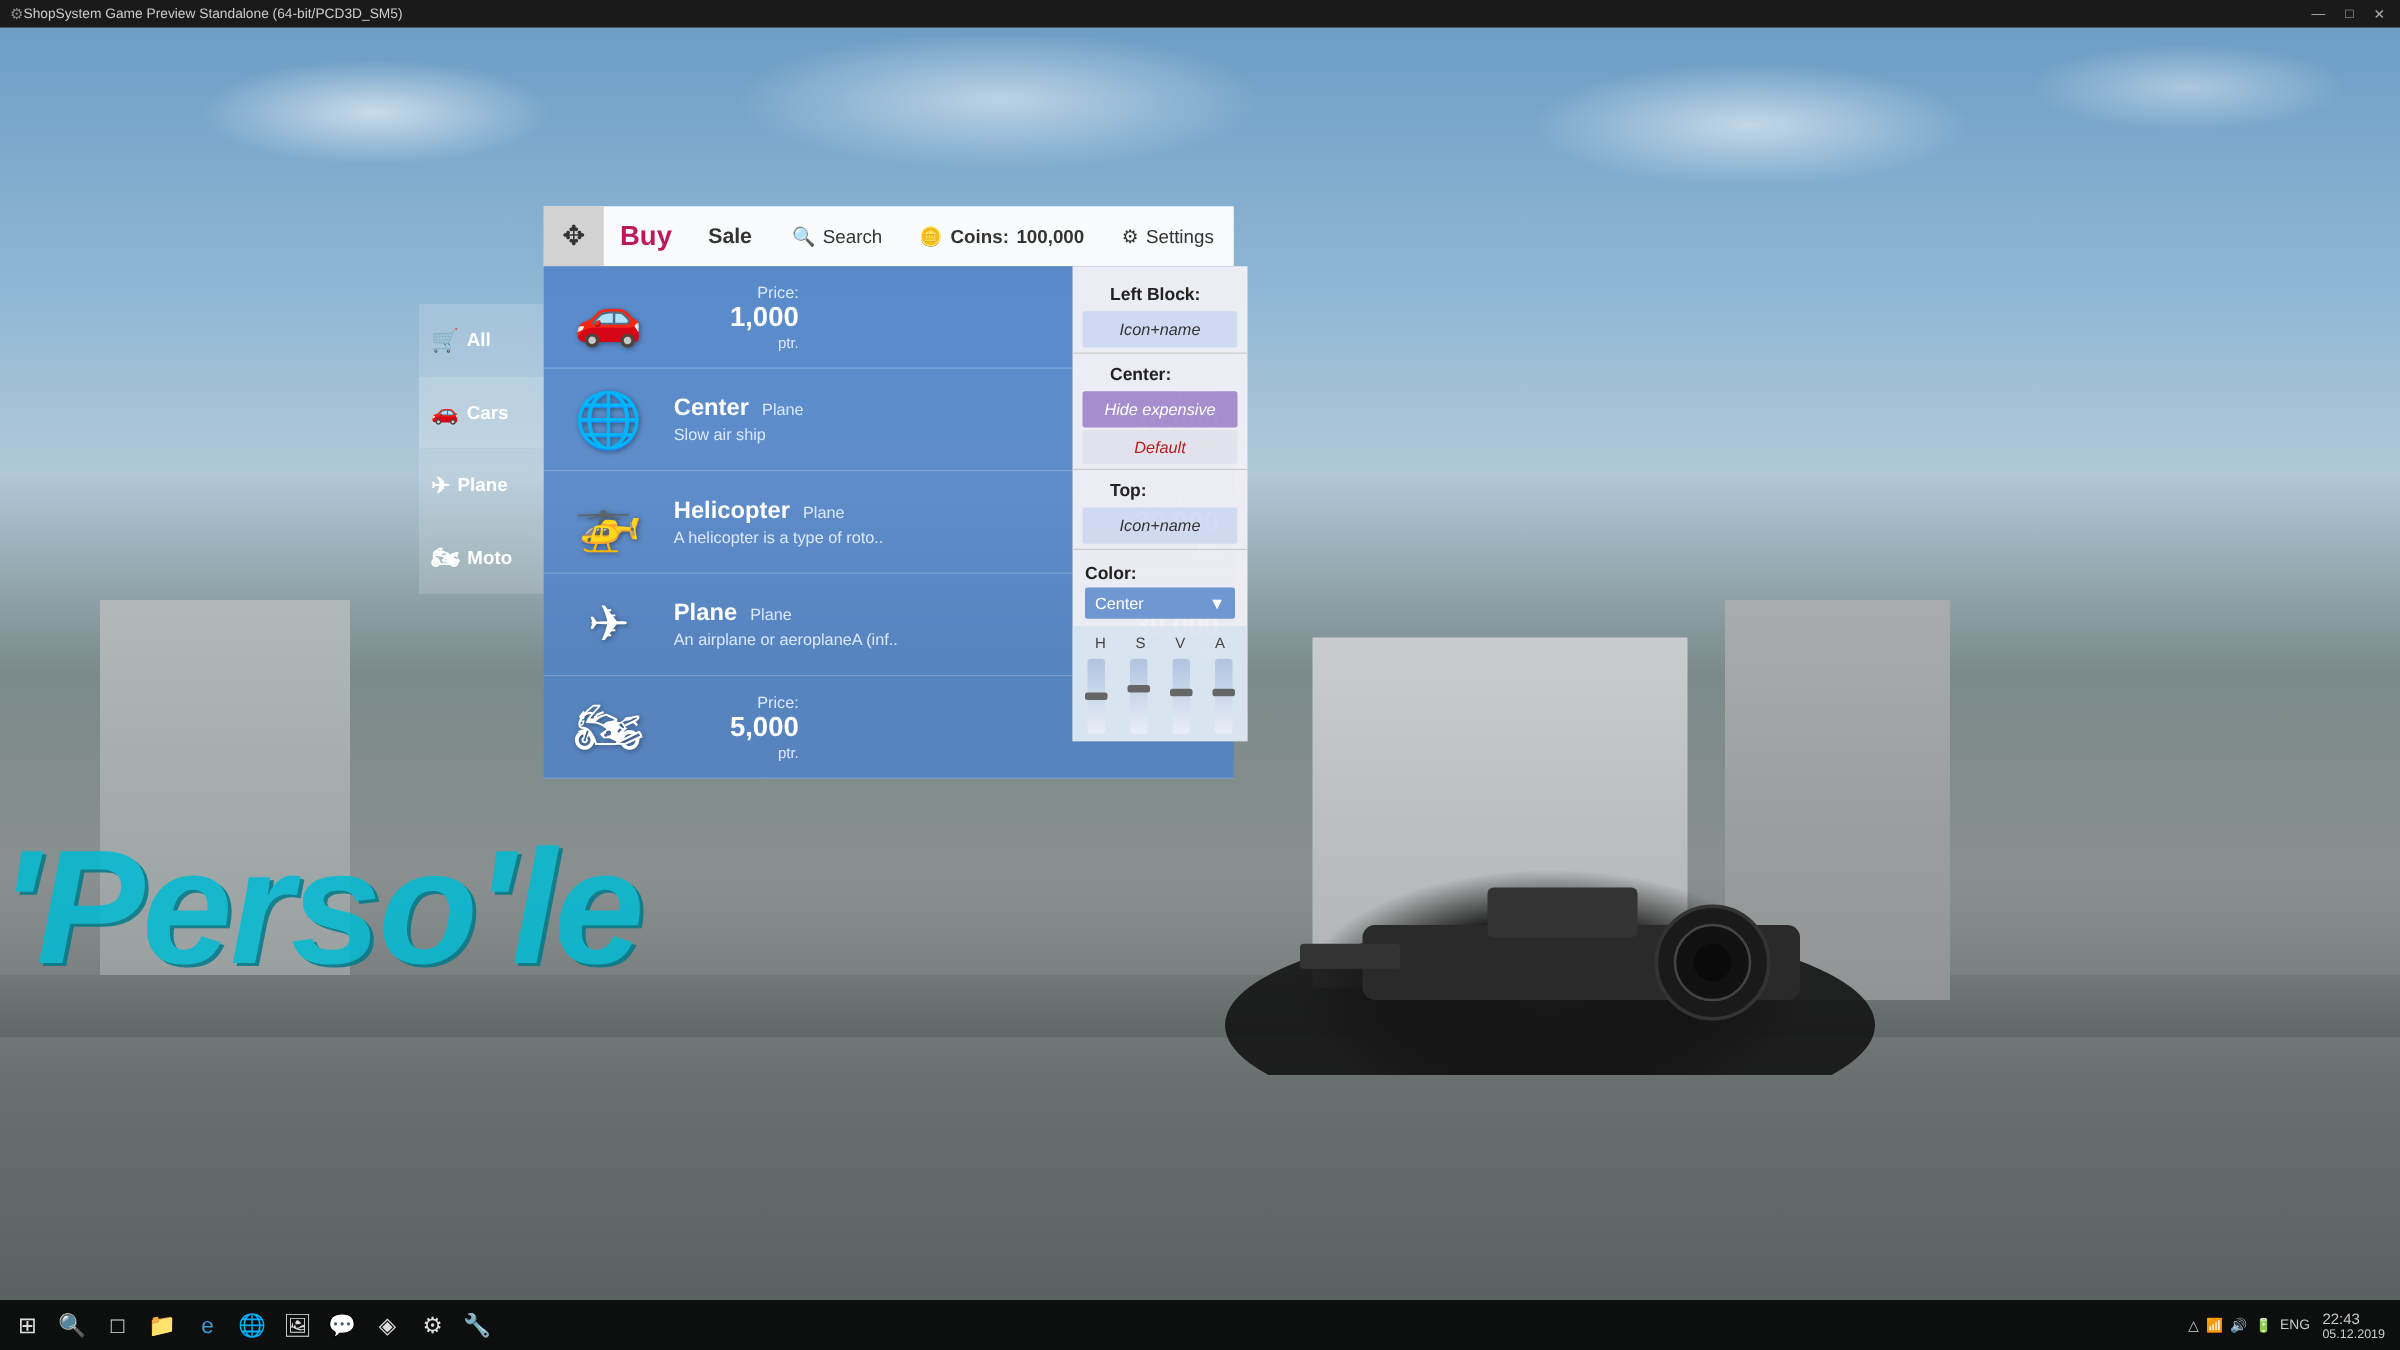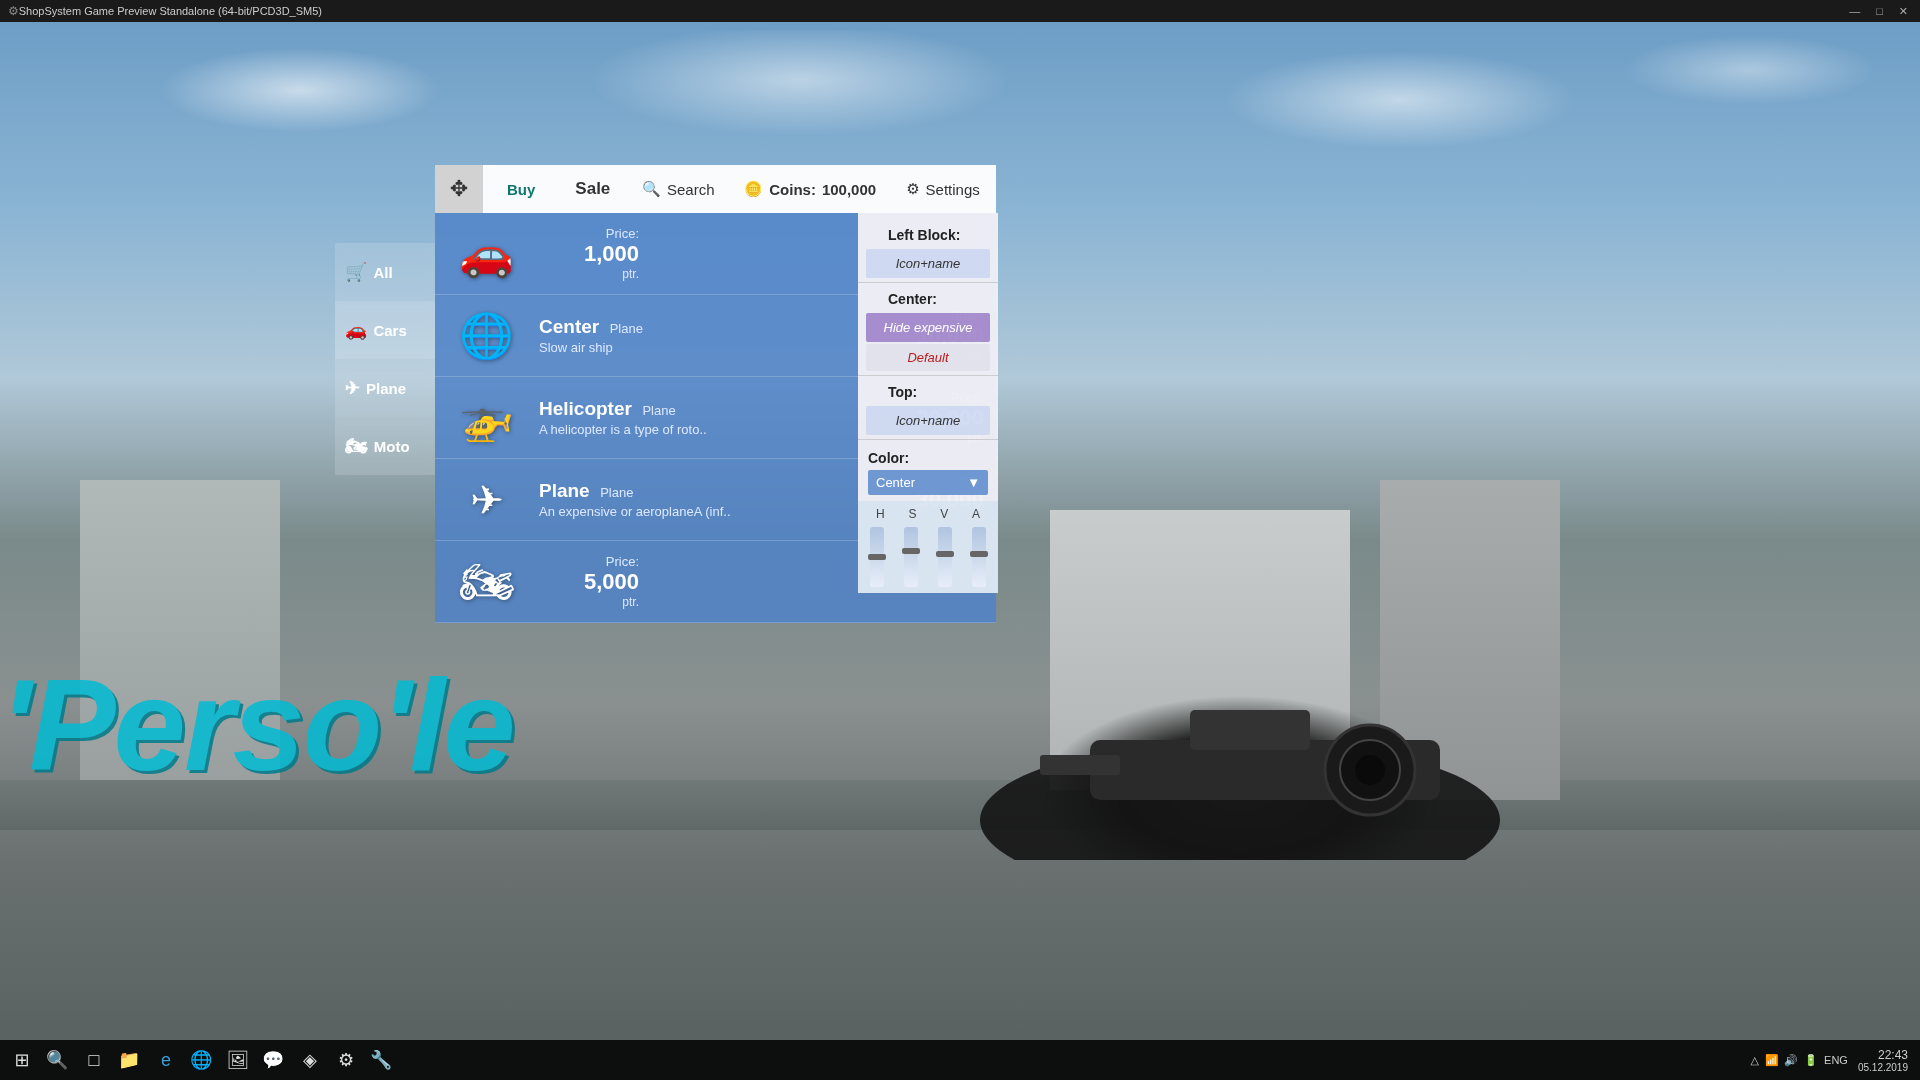--- a/index.html
+++ b/index.html
@@ -169,27 +169,27 @@
       border: none;
       font-size: 22px;
       cursor: pointer;
       display: flex;
       align-items: center;
       justify-content: center;
       color: #333;
     }
 
     .tab-btn {
-      padding: 0 24px;
-      border: none;
-      font-size: 15px;
+      padding: 0 13px;
+      border: none;
+      font-size: 22px;
       font-weight: bold;
       cursor: pointer;
       background: transparent;
-      color: #0f766e;
+      color: #be185d;
     }
 
     .sale-display {
       padding: 0 16px;
       display: flex;
       align-items: center;
       font-size: 17px;
       font-weight: bold;
       color: #333;
       background: transparent;
@@ -450,21 +450,20 @@
     .taskbar-right {
       margin-left: auto;
       display: flex;
       align-items: center;
       gap: 10px;
       padding-right: 8px;
       font-size: 11px;
       color: #ccc;
     }
     .taskbar-clock {
-      text-align: right;
     }
     .taskbar-clock .time { font-size: 12px; }
     .taskbar-clock .date { font-size: 10px; }
   </style>
 </head>
 <body>
 
 <div class="game-bg"></div>
 
 <div class="floor-text" style="position:absolute;bottom:280px;left:0;font-size:130px;font-weight:900;color:#00bcd4;font-style:italic;opacity:0.85;pointer-events:none;z-index:2;text-shadow:3px 3px 0 #007a8a;">'Perso'le</div>
@@ -579,21 +578,21 @@
         </div>
       </div>
 
       <div class="item-row">
         <div class="item-icon-area">
           <span class="item-icon-img" style="font-size:40px;">✈</span>
         </div>
         <div class="item-info">
           <span class="item-name">Plane</span>
           <span class="item-category-tag">Plane</span>
-          <div class="item-desc">An expensive or aeroplaneA (inf..</div>
+          <div class="item-desc">An airplane or aeroplaneA (inf..</div>
         </div>
         <div class="item-price-area">
           <div class="price-label">Price:</div>
           <div class="price-value">30,000</div>
           <span class="price-unit">ptr.</span>
         </div>
       </div>
 
       <div class="item-row">
         <div class="item-icon-area">

